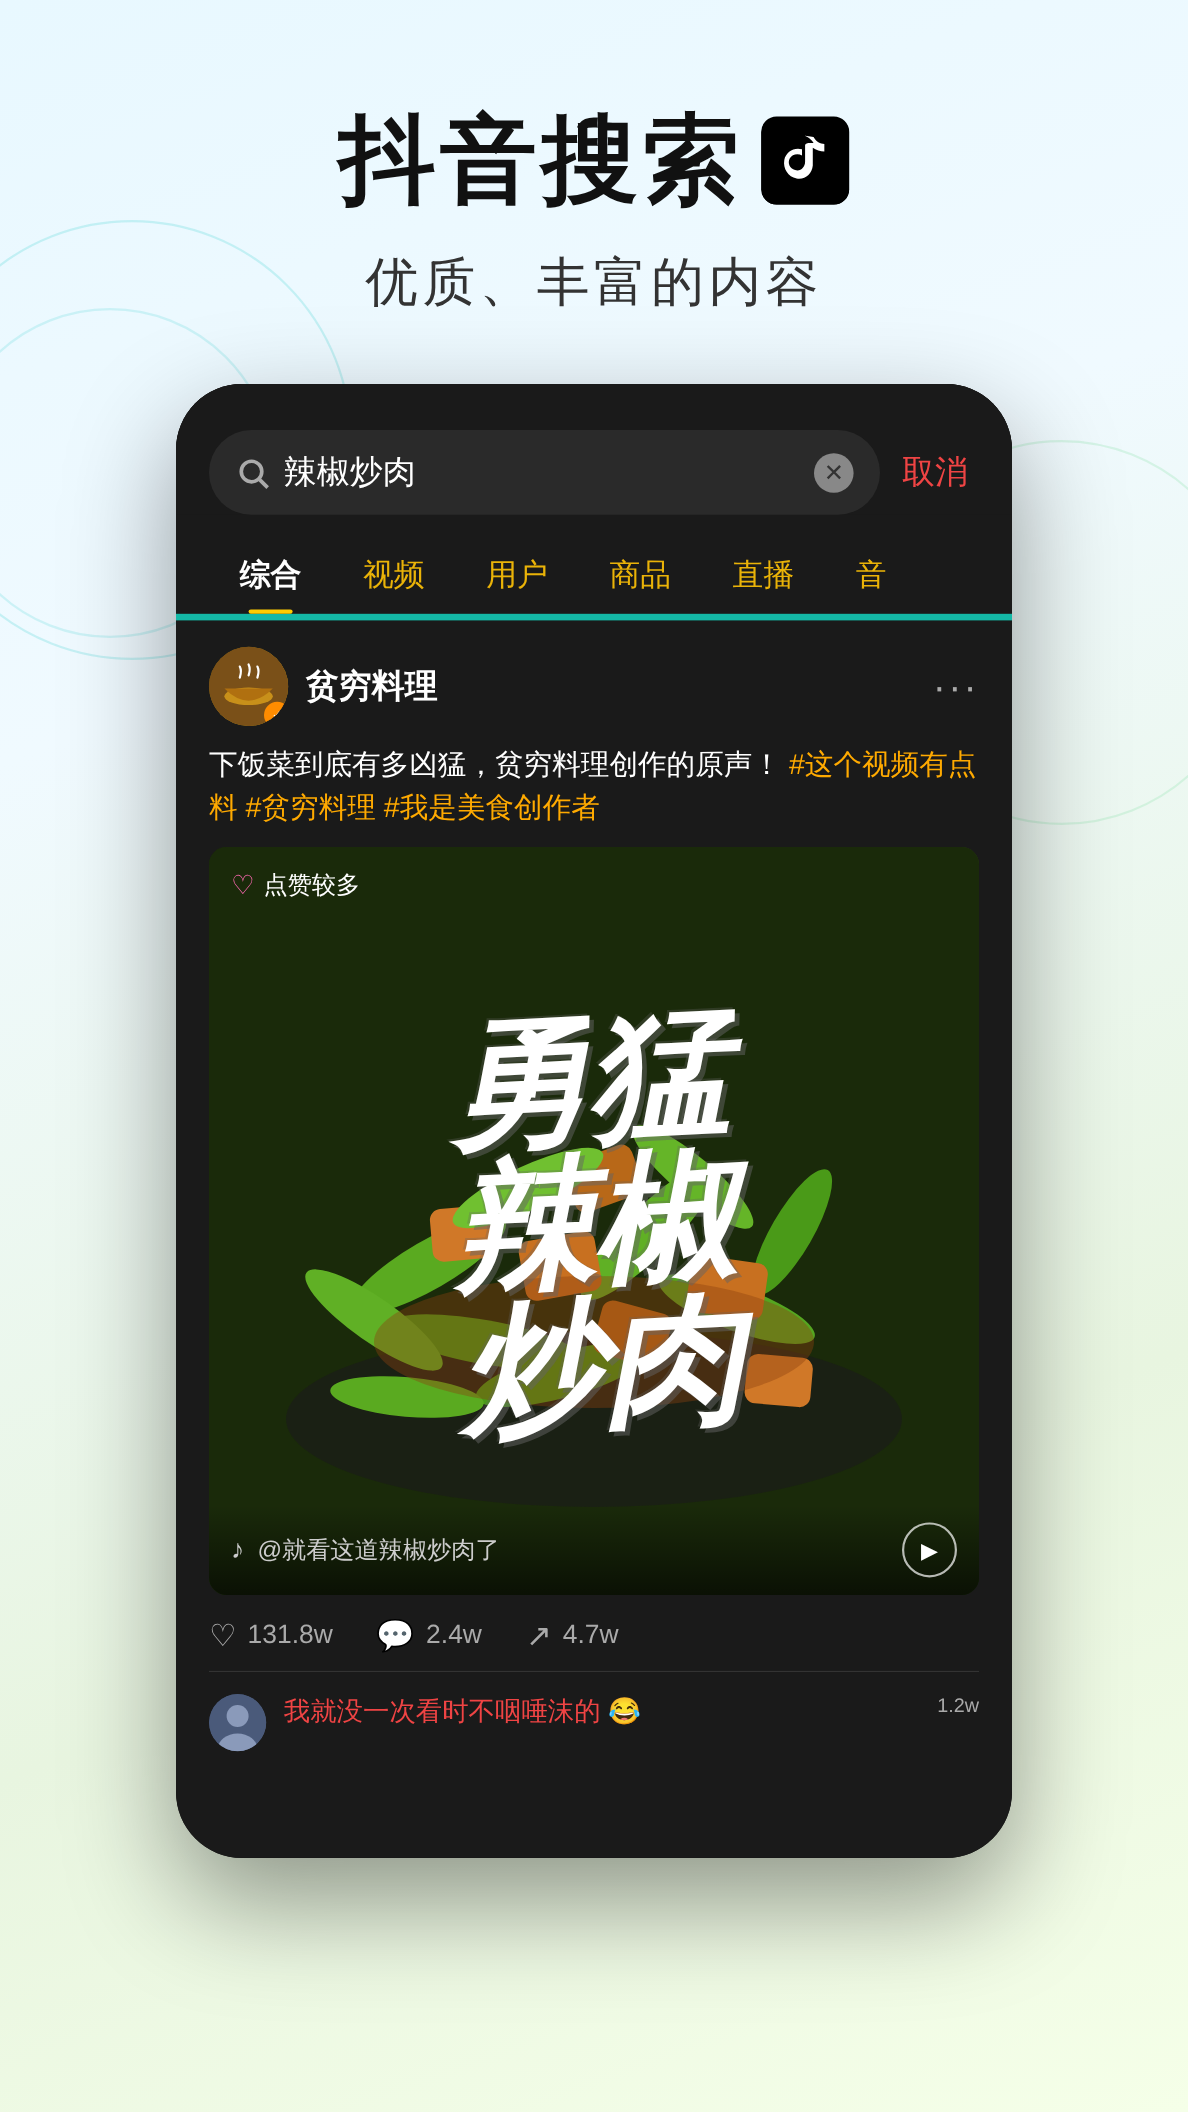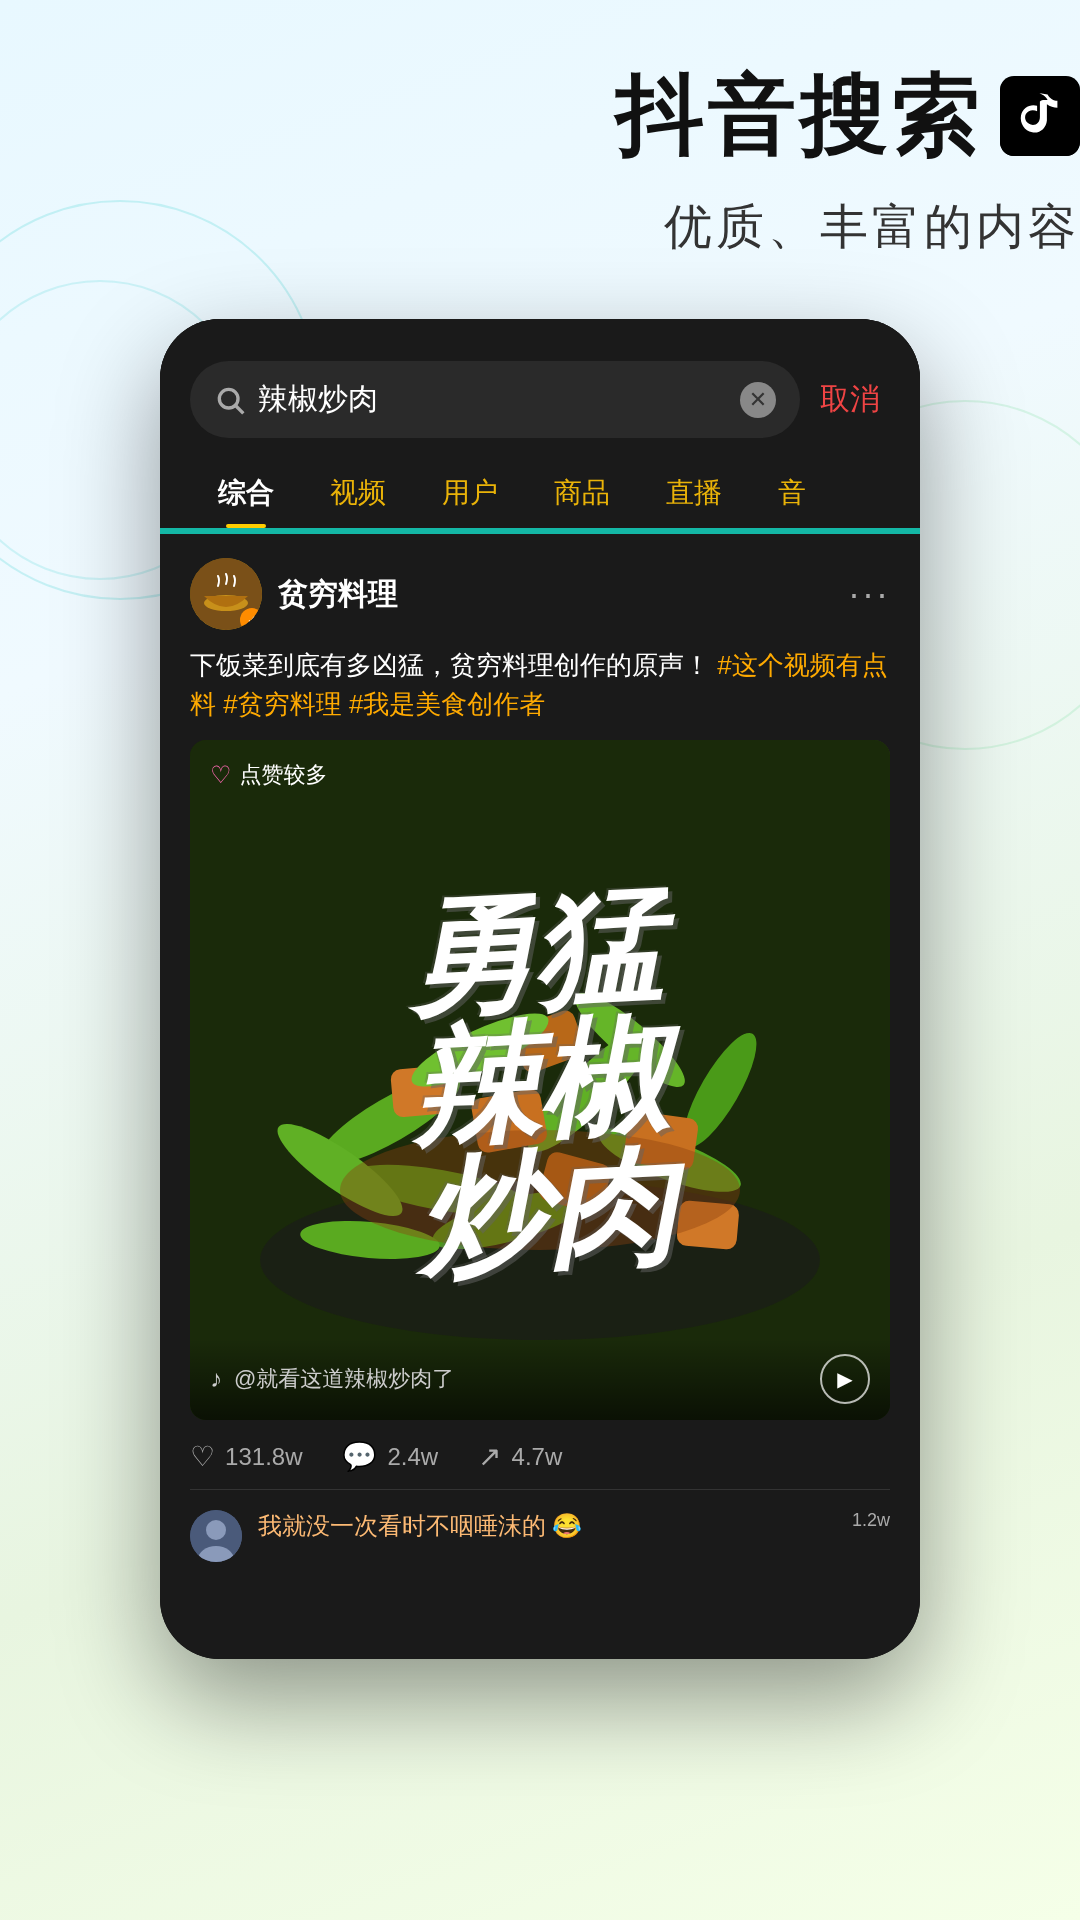--- a/index.html
+++ b/index.html
@@ -30,22 +30,22 @@
     .bg-circle-3 {
       position: absolute;
       width: 350px; height: 350px;
       border-radius: 50%;
       border: 2px solid rgba(150, 230, 180, 0.3);
       right: -60px; top: 400px;
     }
 
     
     .header {
-      text-align: right;
-      padding-top: 56px;
+      text-align: center;
+      padding-top: 86px;
       padding-bottom: 60px;
       position: relative;
       z-index: 2;
     }
     .header-title {
       font-size: 88px;
       font-weight: 900;
       color: #111;
       letter-spacing: 4px;
       display: inline-flex;
@@ -330,21 +330,21 @@
     .comment-content {
       flex: 1;
     }
     .comment-author {
       font-size: 22px;
       color: #aaa;
       margin-bottom: 4px;
     }
     .comment-text {
       font-size: 24px;
-      color: #fdba74;
+      color: #ef4444;
     }
     .comment-count {
       font-size: 18px;
       color: #aaa;
       text-align: right;
     }
   </style>
 </head>
 <body>
 

